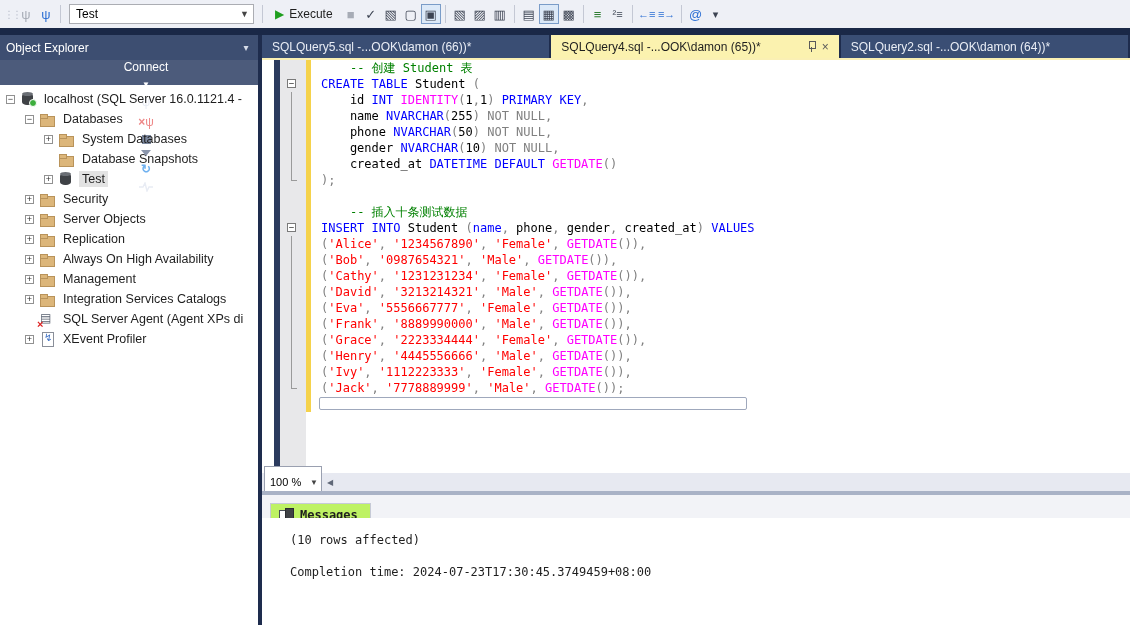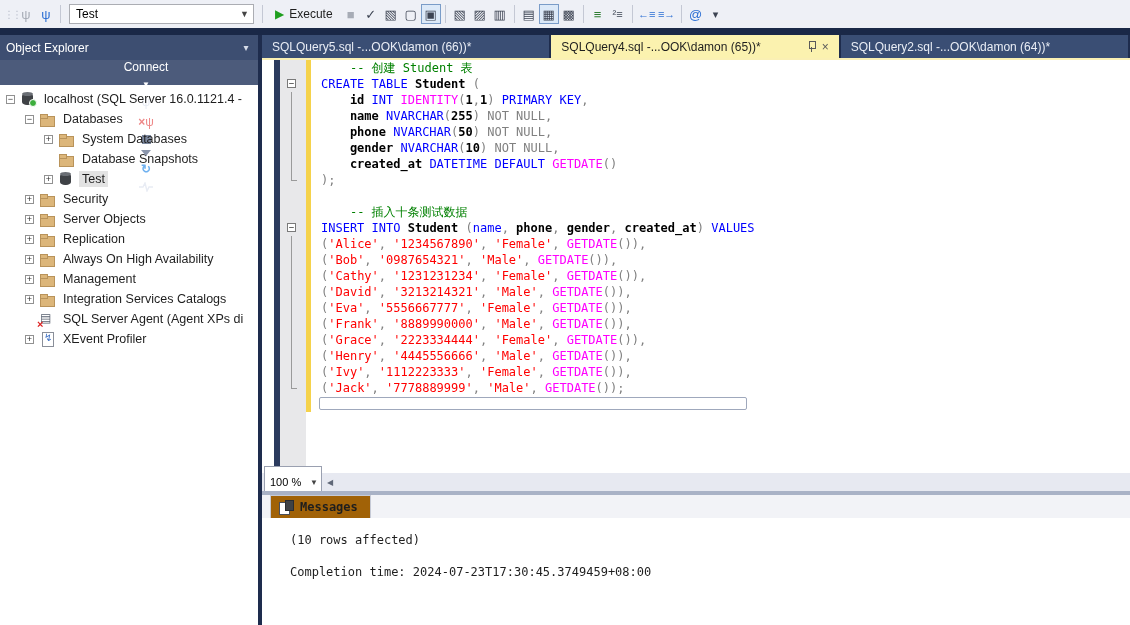--- a/index.html
+++ b/index.html
@@ -83,40 +83,40 @@
   .code-lines { position:absolute; left:0; top:0; right:0; }
   .code-line { position:relative; height:16px; padding-left:47px; white-space:pre;
                font:12px/16px "DejaVu Sans Mono", monospace; }
   .foldbox { position:absolute; left:13px; top:3px; width:9px; height:9px; border:1px solid #7A7A7A;
              background:#fff; font-size:9px; line-height:7px; text-align:center; color:#333; z-index:2; }
   .foldline { position:absolute; left:17px; top:0; height:16px; border-left:1px solid #9A9A9A; }
   .foldend { position:absolute; left:17px; top:0; width:6px; height:9px; border-left:1px solid #9A9A9A;
              border-bottom:1px solid #9A9A9A; }
   .caretbox { position:absolute; left:45px; top:1px; width:428px; height:13px; border:1px solid #9FA8BC; border-radius:2px; }
   .tok-kw { color:#0000FF; }
-  .tok-id { color:#000000;font-weight:bold; }
+  .tok-id { color:#000000; }
   .tok-gr { color:#808080; }
   .tok-cm { color:#008000; }
   .tok-fn { color:#FF00FF; }
   .tok-str { color:#FF0000; }
 
   
   .zoomrow { position:absolute; left:0; top:438px; width:868px; height:18px; background:#E7E9F1; display:flex; align-items:center; }
   .zoomcombo { width:58px; height:32px; background:#fff; border:1px solid #9AA0B0; margin-left:2px;
                display:flex; align-items:center; font-size:11px; padding-left:5px; position:relative; }
   .zoomcombo .arrow { position:absolute; right:3px; font-size:8px; color:#444; }
   .hsb-arrow { width:16px; text-align:center; color:#606878; font-size:8px; }
   .hsb-track { flex:1; height:100%; background:#E7E9F1; }
 
   
   .msgtabs { position:absolute; left:0; top:456px; width:868px; height:27px; background:#F2F3F7;
              border-top:4px solid #A9B2C6; display:flex; align-items:flex-start; }
-  .msgtab { margin-left:8px; height:23px; background:#a16207; border:1px solid #C6CAD6; border-bottom:none;
+  .msgtab { margin-left:8px; height:23px; background:#bef264; border:1px solid #C6CAD6; border-bottom:none;
             display:flex; align-items:center; gap:6px; padding:0 12px 0 8px;
-            font:bold 12px "DejaVu Sans Mono", monospace; color:#1E1E1E; }
+            font:bold 12px "DejaVu Sans Mono", monospace; color:#1E1E1E;margin-top:8px; }
   .msgicon { position:relative; width:15px; height:14px; }
   .msgicon:before { content:""; position:absolute; left:0; top:2px; width:9px; height:11px; background:#fff; border:1px solid #4A4F5A; }
   .msgicon:after { content:""; position:absolute; right:0; top:0; width:7px; height:9px; background:#3F4246; border:1px solid #2A2C30; }
   .msgbody { position:absolute; left:0; top:483px; width:868px; height:107px; background:#fff; padding:14px 0 0 28px; }
   .msg-line { font:12px/16px "DejaVu Sans Mono", monospace; color:#1E1E1E; white-space:pre; }
 </style>
 </head>
 <body>
 
 <div class="toolbar">

